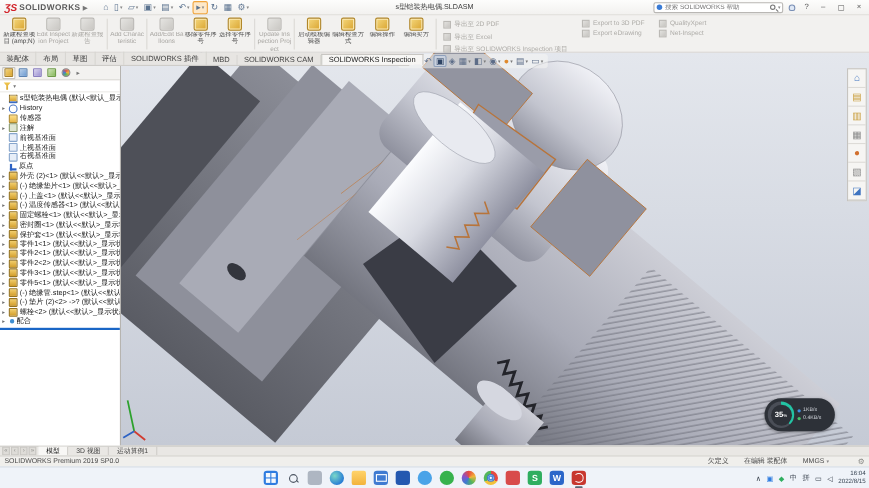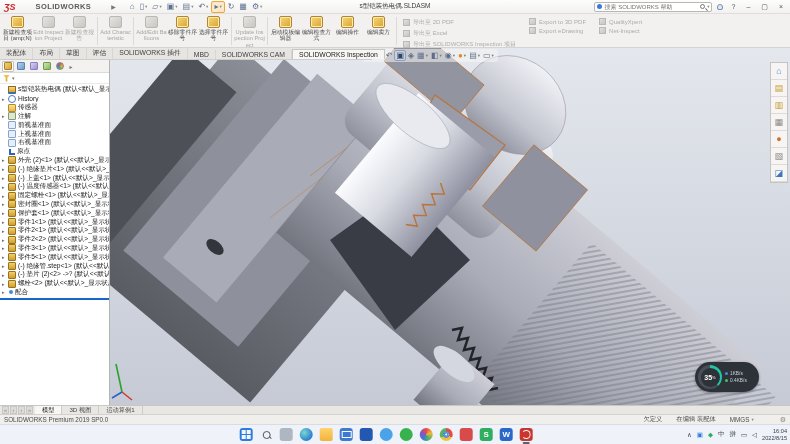--- a/index.html
+++ b/index.html
@@ -1,21 +1,21 @@
 <!DOCTYPE html>
 <html><head>
 <meta charset="utf-8">
 <style>
   *{margin:0;padding:0;box-sizing:border-box;}
   body{font-family:"Liberation Sans",sans-serif;background:#333;}
   .screen{position:relative;width:790px;height:444px;overflow:hidden;background:#ecebe8;font-family:"Liberation Sans",sans-serif;}
 
   
   .titlebar{position:absolute;left:0;top:0;width:790px;height:14px;background:linear-gradient(#fdfdfc,#f2f1ef);border-bottom:1px solid #e0dedb;display:flex;align-items:center;font-size:7px;color:#444;}
-  .logo{display:flex;align-items:center;gap:20px;padding:0 4px;}
+  .logo{display:flex;align-items:center;gap:2px;padding:0 4px;}
   .logo-mark{color:#d2232a;font-weight:bold;font-style:italic;font-size:9px;}
   .logo-text{font-weight:bold;color:#5a5a5a;font-size:7.5px;letter-spacing:.4px;}
   .logo-fly{color:#777;font-size:6px;}
   .qa{display:flex;align-items:center;gap:1px;margin-left:8px;}
   .qai{display:flex;align-items:center;padding:1px 2px;border-radius:2px;color:#5a728f;}
   .qai .g{font-size:8px;line-height:8px;}
   .qai .caret{font-size:4.5px;color:#888;margin-left:1px;}
   .qai.active{border:1px solid #f0a43c;background:#fde8c9;}
   .wtitle{position:absolute;left:50%;transform:translateX(-50%);font-size:6.5px;color:#3c3c3c;white-space:nowrap;}
   .tb-right{margin-left:auto;display:flex;align-items:center;gap:5px;padding-right:4px;}

